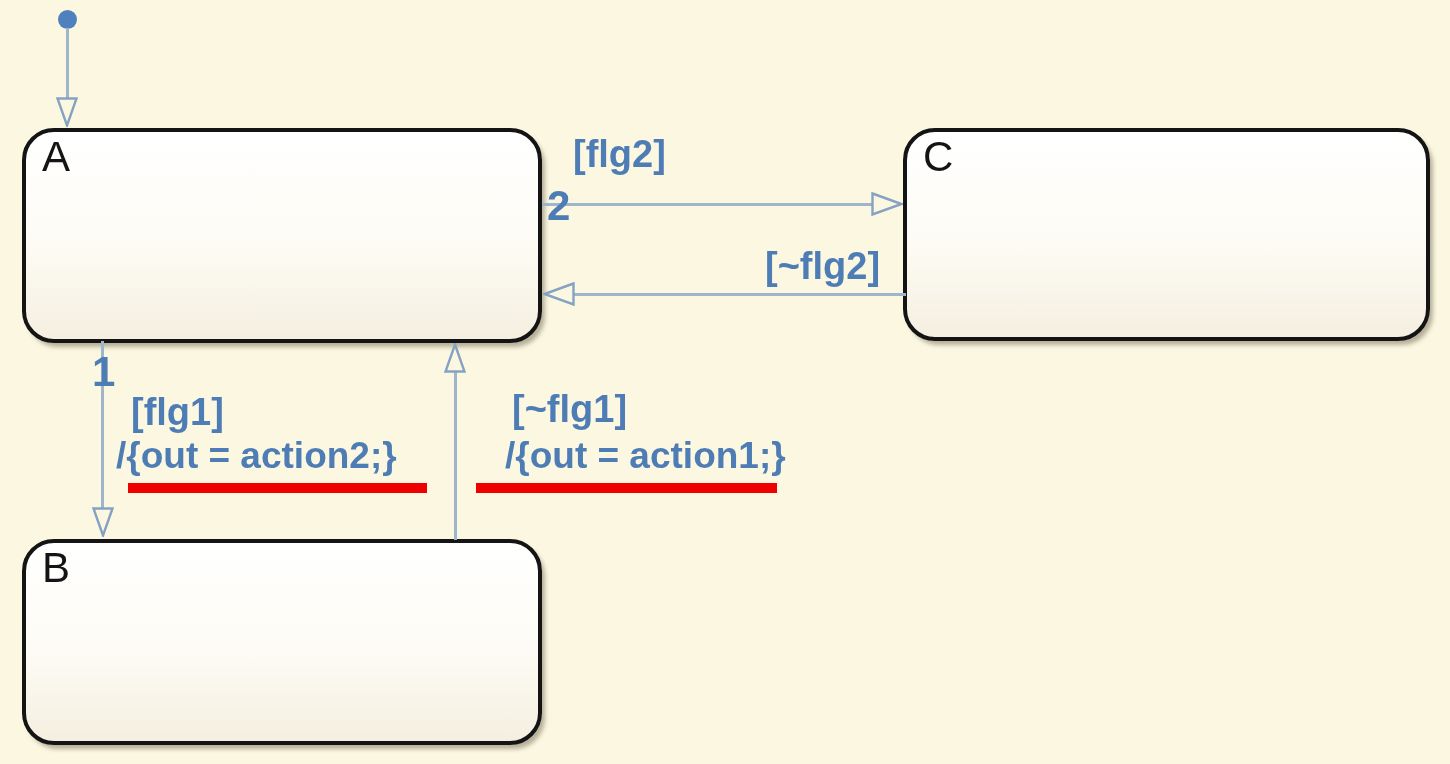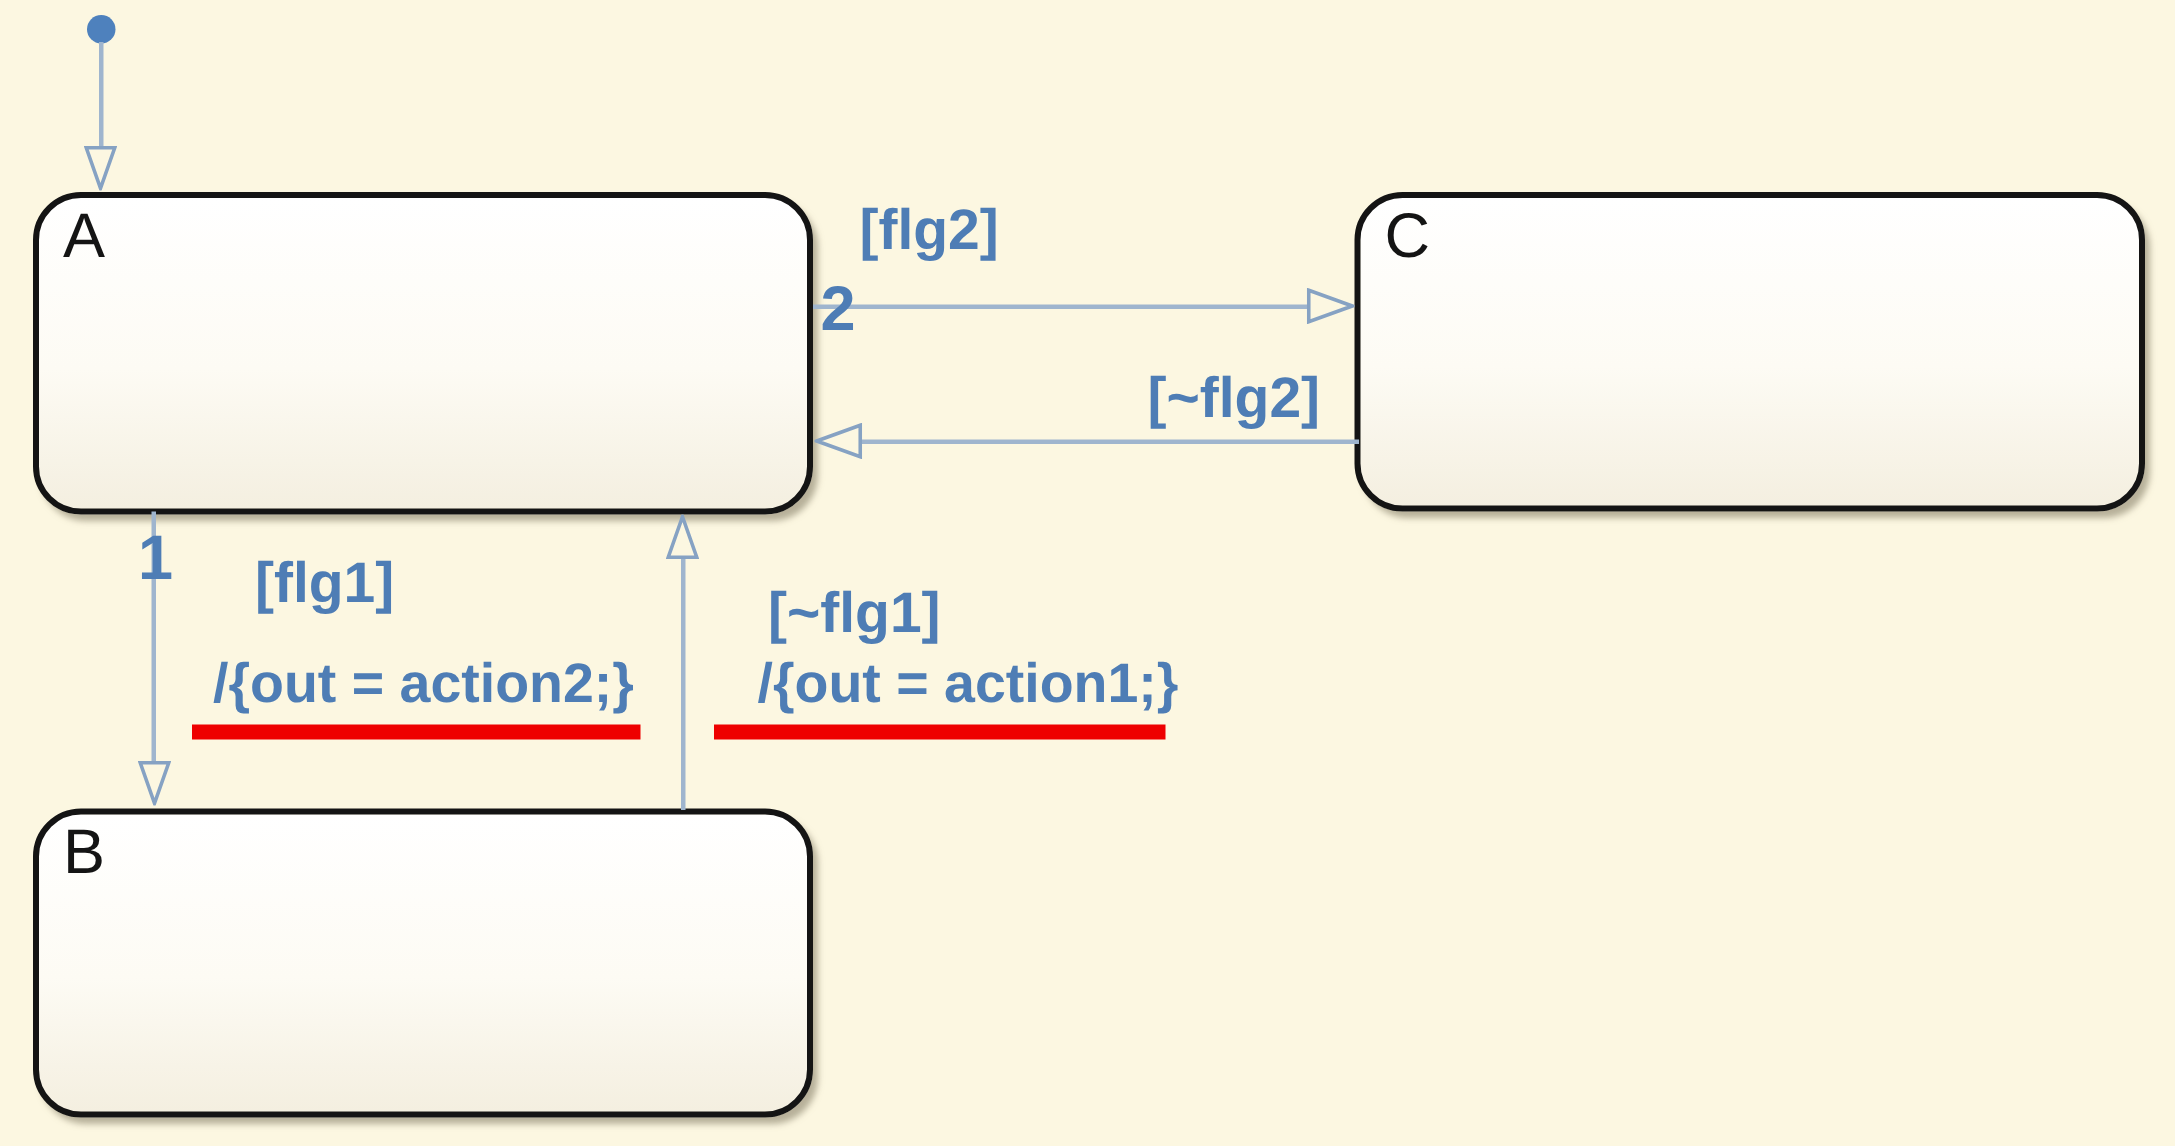--- a/index.html
+++ b/index.html
@@ -50,22 +50,22 @@
   .tlabel{
     position:absolute;color:#4E7DB5;font-size:38px;line-height:1.05;
     white-space:nowrap;
     font-weight:bold;
   }
   .torder{font-size:42px;}
   #label-order-2{left:547px;top:184px;}
   #label-cond-flg2{left:573px;top:135px;}
   #label-cond-nflg2{left:765px;top:247px;}
   #label-order-1{left:92px;top:350px;}
-  #label-cond-flg1{left:131px;top:370px;margin-left:39px;}
-  #label-action-2{left:142px;top:437px;font-size:37px;}
+  #label-cond-flg1{left:131px;top:393px;}
+  #label-action-2{left:116px;top:437px;font-size:37px;}
   #label-cond-nflg1{left:484px;top:390px;margin-left:28px;}
   #label-action-1{left:505px;top:437px;font-size:37px;}
   
   .red-underline{position:absolute;height:10px;background:#EE0000;}
   #underline-action-2{left:128px;top:483px;width:299px;}
   #underline-action-1{left:476px;top:483px;width:301px;}
 </style>
 </head>
 <body>
 

